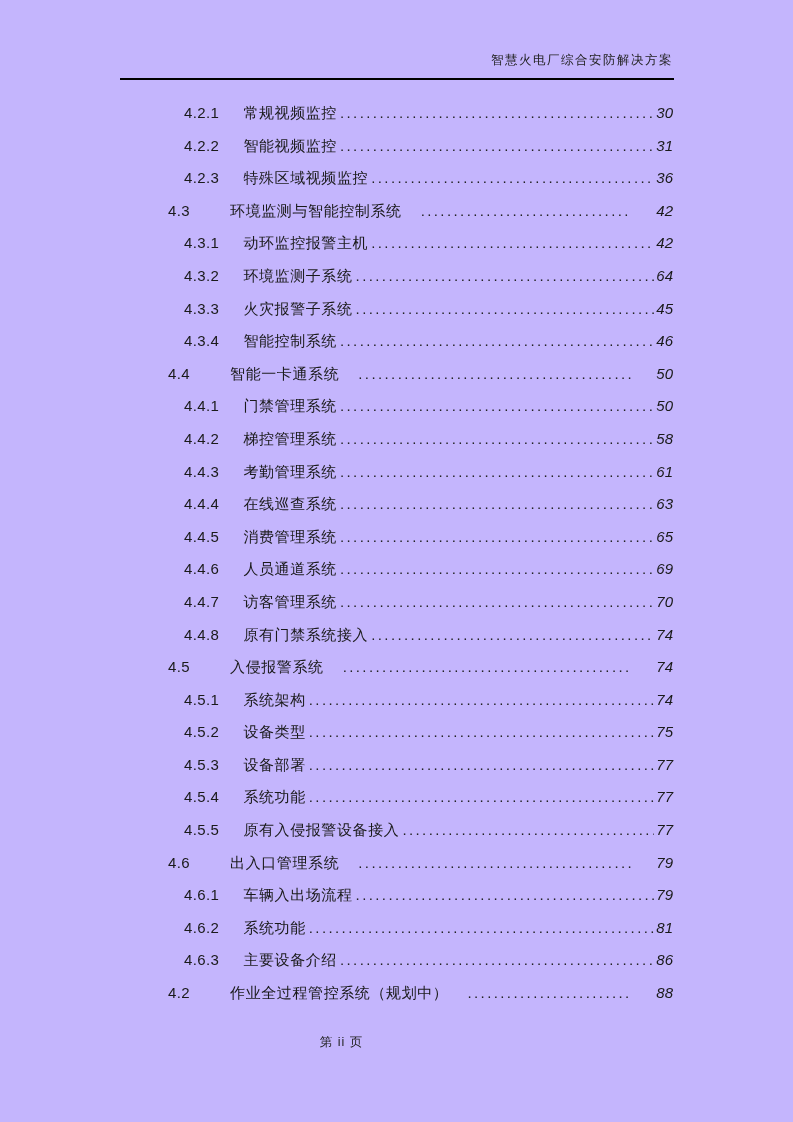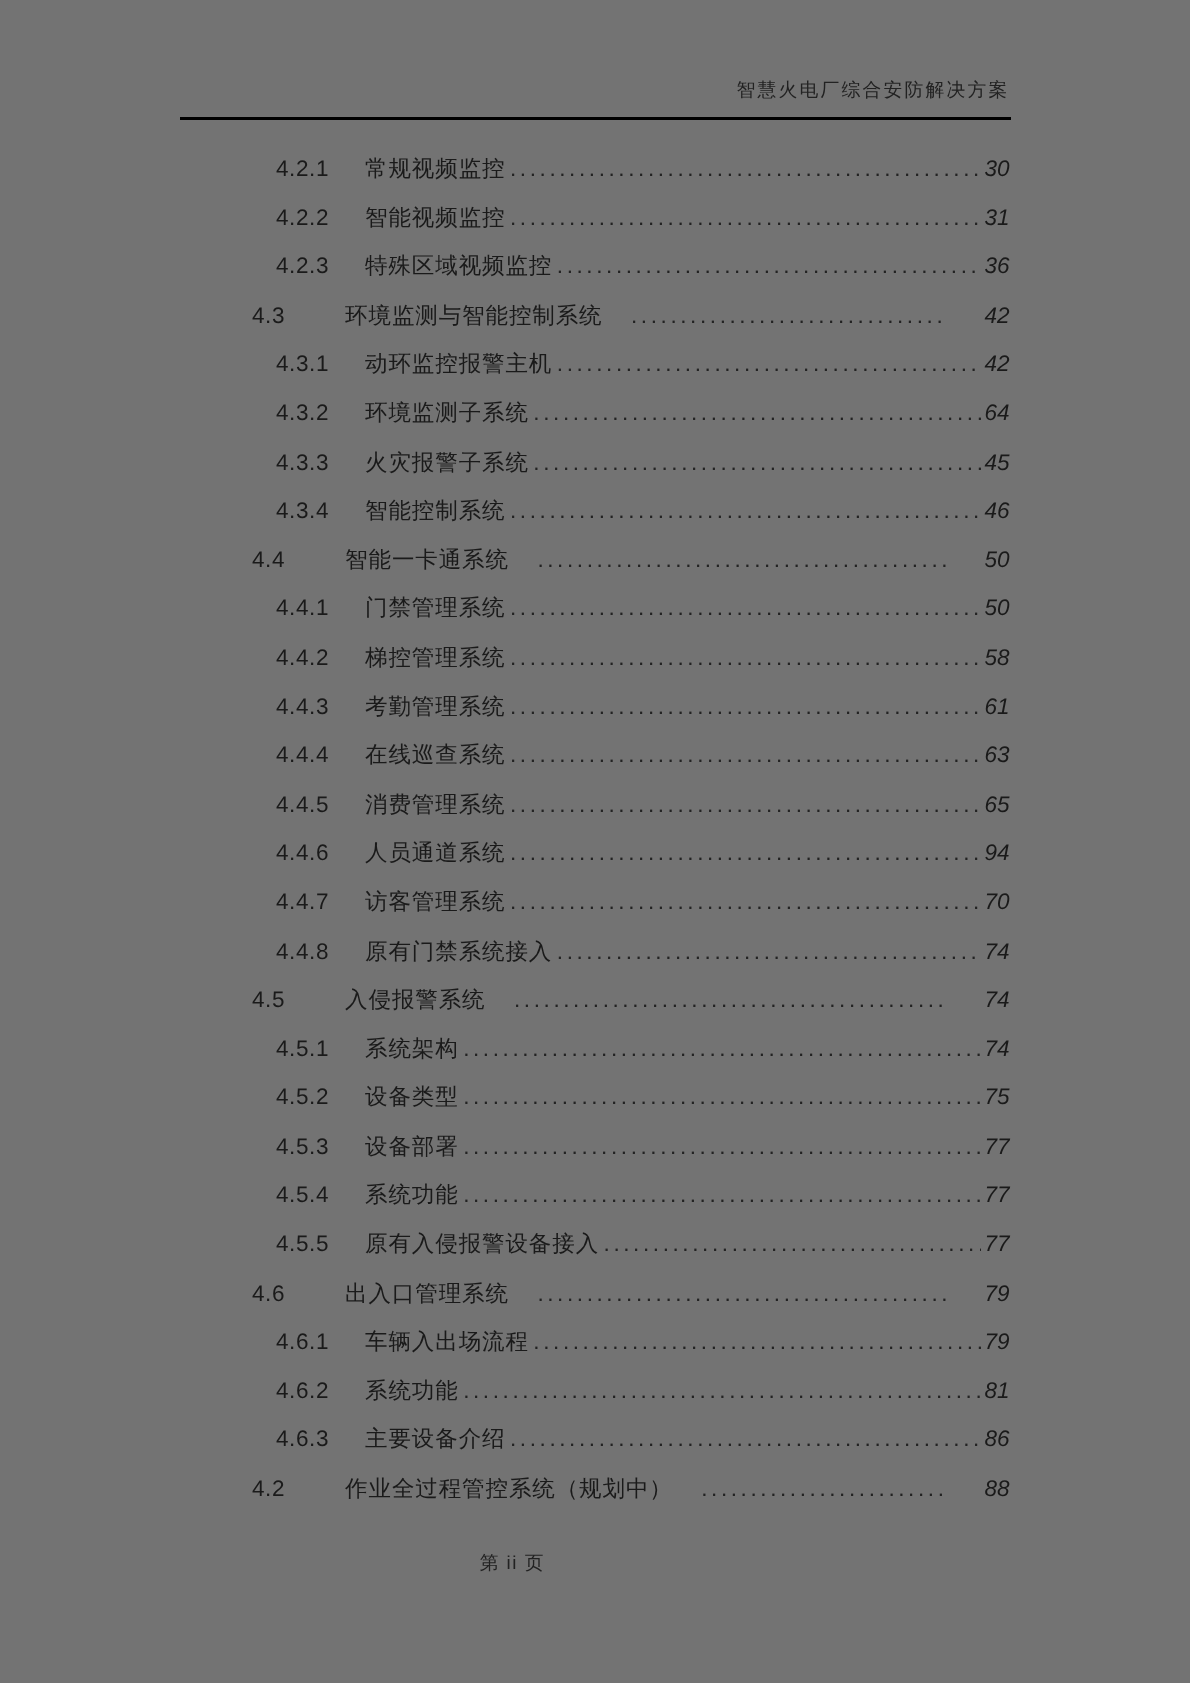--- a/index.html
+++ b/index.html
@@ -4,21 +4,21 @@
 <style>
   html, body {
     margin: 0;
     padding: 0;
     background: #ffffff;
   }
   .page {
     position: relative;
     width: 793px;
     height: 1122px;
-    background: #737373;
+    background: #c4b5fd;
     color: #1a1a1a;
     font-family: "Liberation Sans", sans-serif;
     overflow: hidden;
   }
   .header {
     position: absolute;
     left: 120px;
     width: 553px;
     top: 52px;
     text-align: right;
@@ -176,21 +176,21 @@
       <div class="row l3">
         <span class="num">4.4.5</span>
         <span class="title">消费管理系统</span>
         <span class="leader">............................................................................................................................................................................................................................</span>
         <span class="pagenum">65</span>
       </div>
       <div class="row l3">
         <span class="num">4.4.6</span>
         <span class="title">人员通道系统</span>
         <span class="leader">............................................................................................................................................................................................................................</span>
-        <span class="pagenum">94</span>
+        <span class="pagenum">69</span>
       </div>
       <div class="row l3">
         <span class="num">4.4.7</span>
         <span class="title">访客管理系统</span>
         <span class="leader">............................................................................................................................................................................................................................</span>
         <span class="pagenum">70</span>
       </div>
       <div class="row l3">
         <span class="num">4.4.8</span>
         <span class="title">原有门禁系统接入</span>

